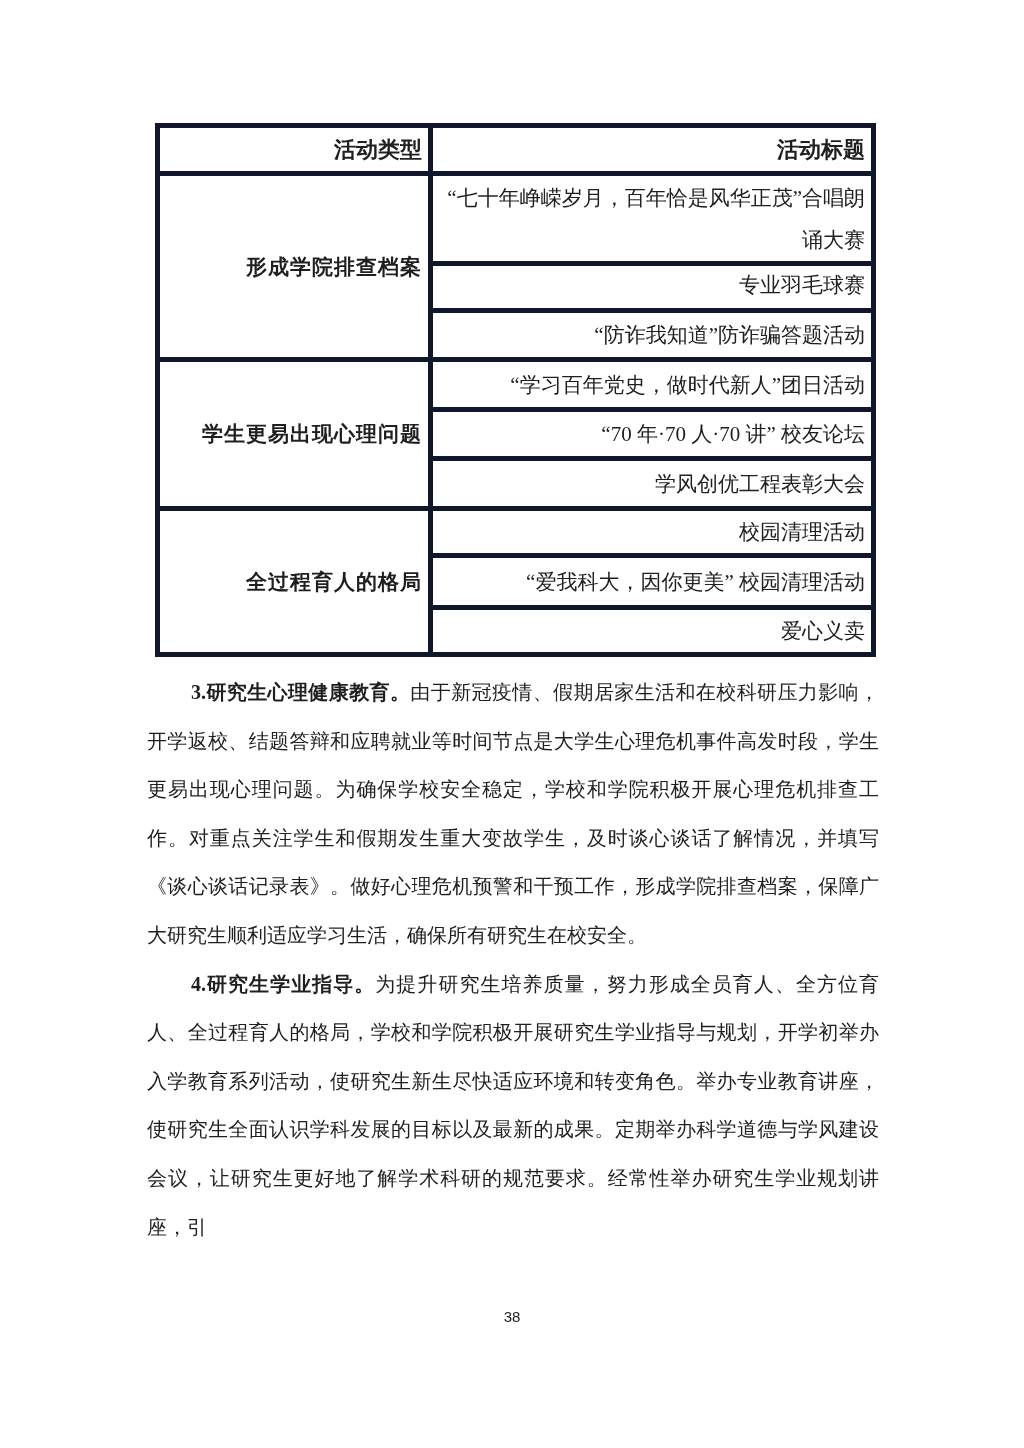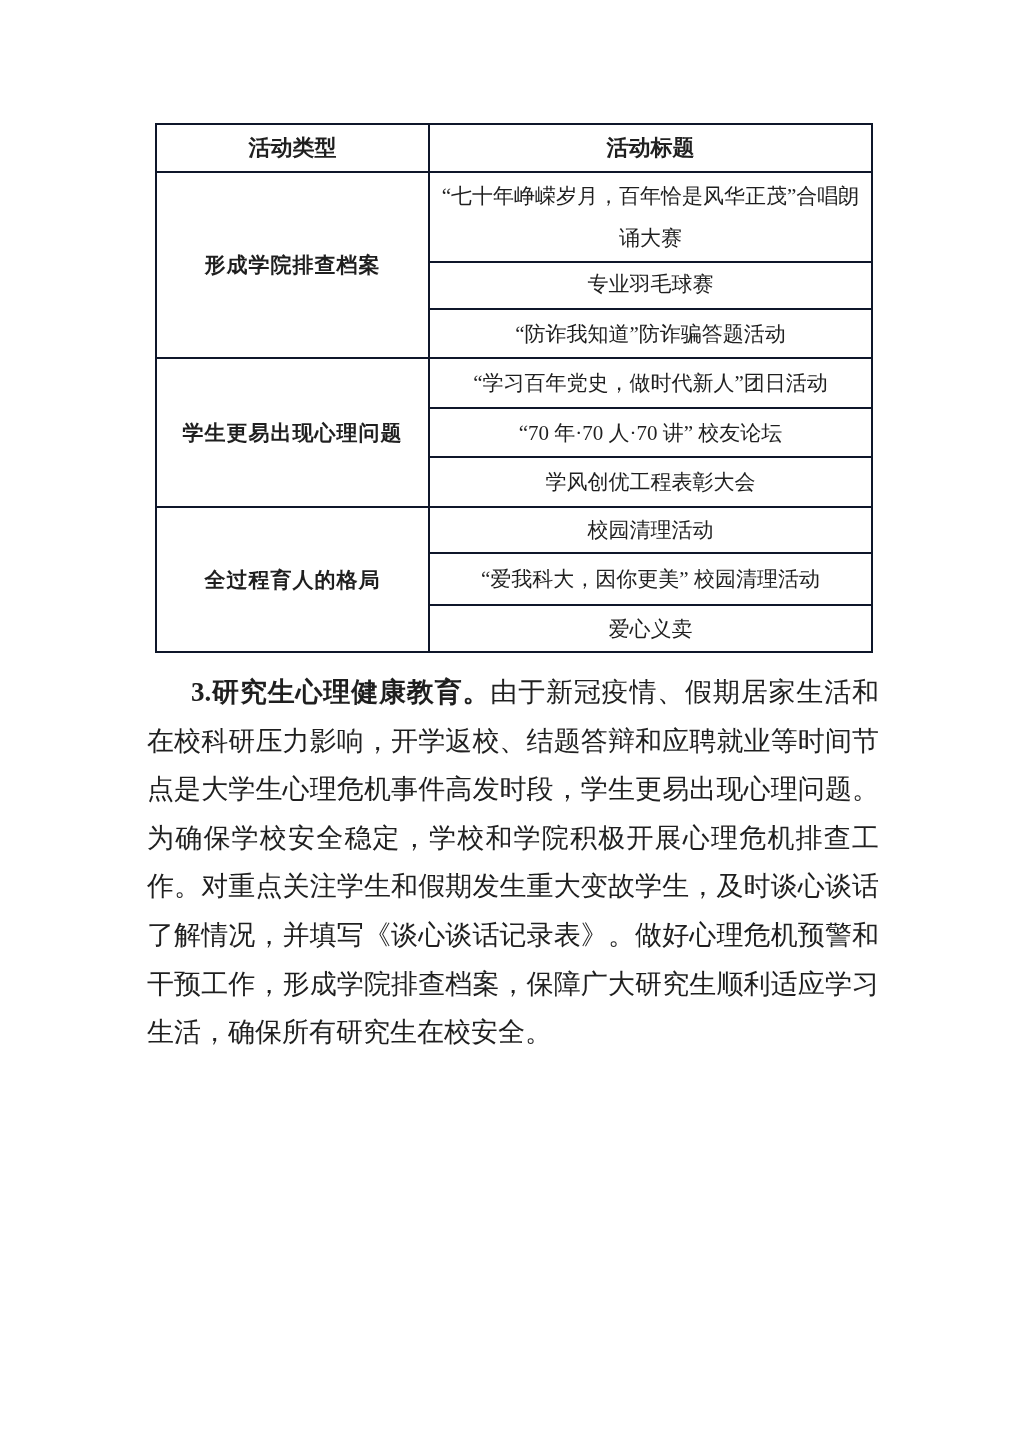--- a/index.html
+++ b/index.html
@@ -20,22 +20,22 @@
     left: 155px;
     top: 123px;
     width: 716px;
     border-collapse: collapse;
     table-layout: fixed;
   }
   table.activities col.c-type  { width: 273px; }
   table.activities col.c-title { width: 443px; }
   table.activities th,
   table.activities td {
-    border: 2px solid #0f172a;
-    text-align: center;
+    border: 5px solid #0f172a;
+    text-align: right;
     vertical-align: middle;
     padding: 0 6px;
     font-size: 21px;
     line-height: 42px;
     word-break: break-all;
   }
   table.activities th {
     font-weight: bold;
     font-size: 22px;
   }
@@ -54,21 +54,21 @@
   tr.h-g   { height: 46px; }
   tr.h-h   { height: 52px; }
   tr.h-i   { height: 47px; }
 
   
   .bodytext {
     position: absolute;
     left: 147px;
     top: 668px;
     width: 732px;
-    font-size: 27px;
+    font-size: 20px;
     line-height: 48.6px;
     text-align: justify;
     word-break: break-all;
   }
   .para { margin: 0; text-indent: 44px; }
   .para .lead { font-weight: bold; }
 
   
   .page-number {
     position: absolute;
@@ -128,16 +128,18 @@
         <td class="cell-item">“爱我科大，因你更美”  校园清理活动</td>
       </tr>
       <tr class="h-i">
         <td class="cell-item">爱心义卖</td>
       </tr>
     </tbody>
   </table>
 
   <div class="bodytext">
     <p class="para"><span class="lead">3.研究生心理健康教育。</span><span>由于新冠疫情、假期居家生活和在校科研压力影响，开学返校、结题答辩和应聘就业等时间节点是大学生心理危机事件高发时段，学生更易出现心理问题。为确保学校安全稳定，学校和学院积极开展心理危机排查工作。对重点关注学生和假期发生重大变故学生，及时谈心谈话了解情况，并填写《谈心谈话记录表》。做好心理危机预警和干预工作，形成学院排查档案，保障广大研究生顺利适应学习生活，确保所有研究生在校安全。</span></p>
+    <p class="para"><span class="lead">4.研究生学业指导。</span><span>为提升研究生培养质量，努力形成全员育人、全方位育人、全过程育人的格局，学校和学院积极开展研究生学业指导与规划，开学初举办入学教育系列活动，使研究生新生尽快适应环境和转变角色。举办专业教育讲座，使研究生全面认识学科发展的目标以及最新的成果。定期举办科学道德与学风建设会议，让研究生更好地了解学术科研的规范要求。经常性举办研究生学业规划讲座，引</span></p>
   </div>
 
+  <div class="page-number">38</div>
 
 </div>
 
 </body></html>

